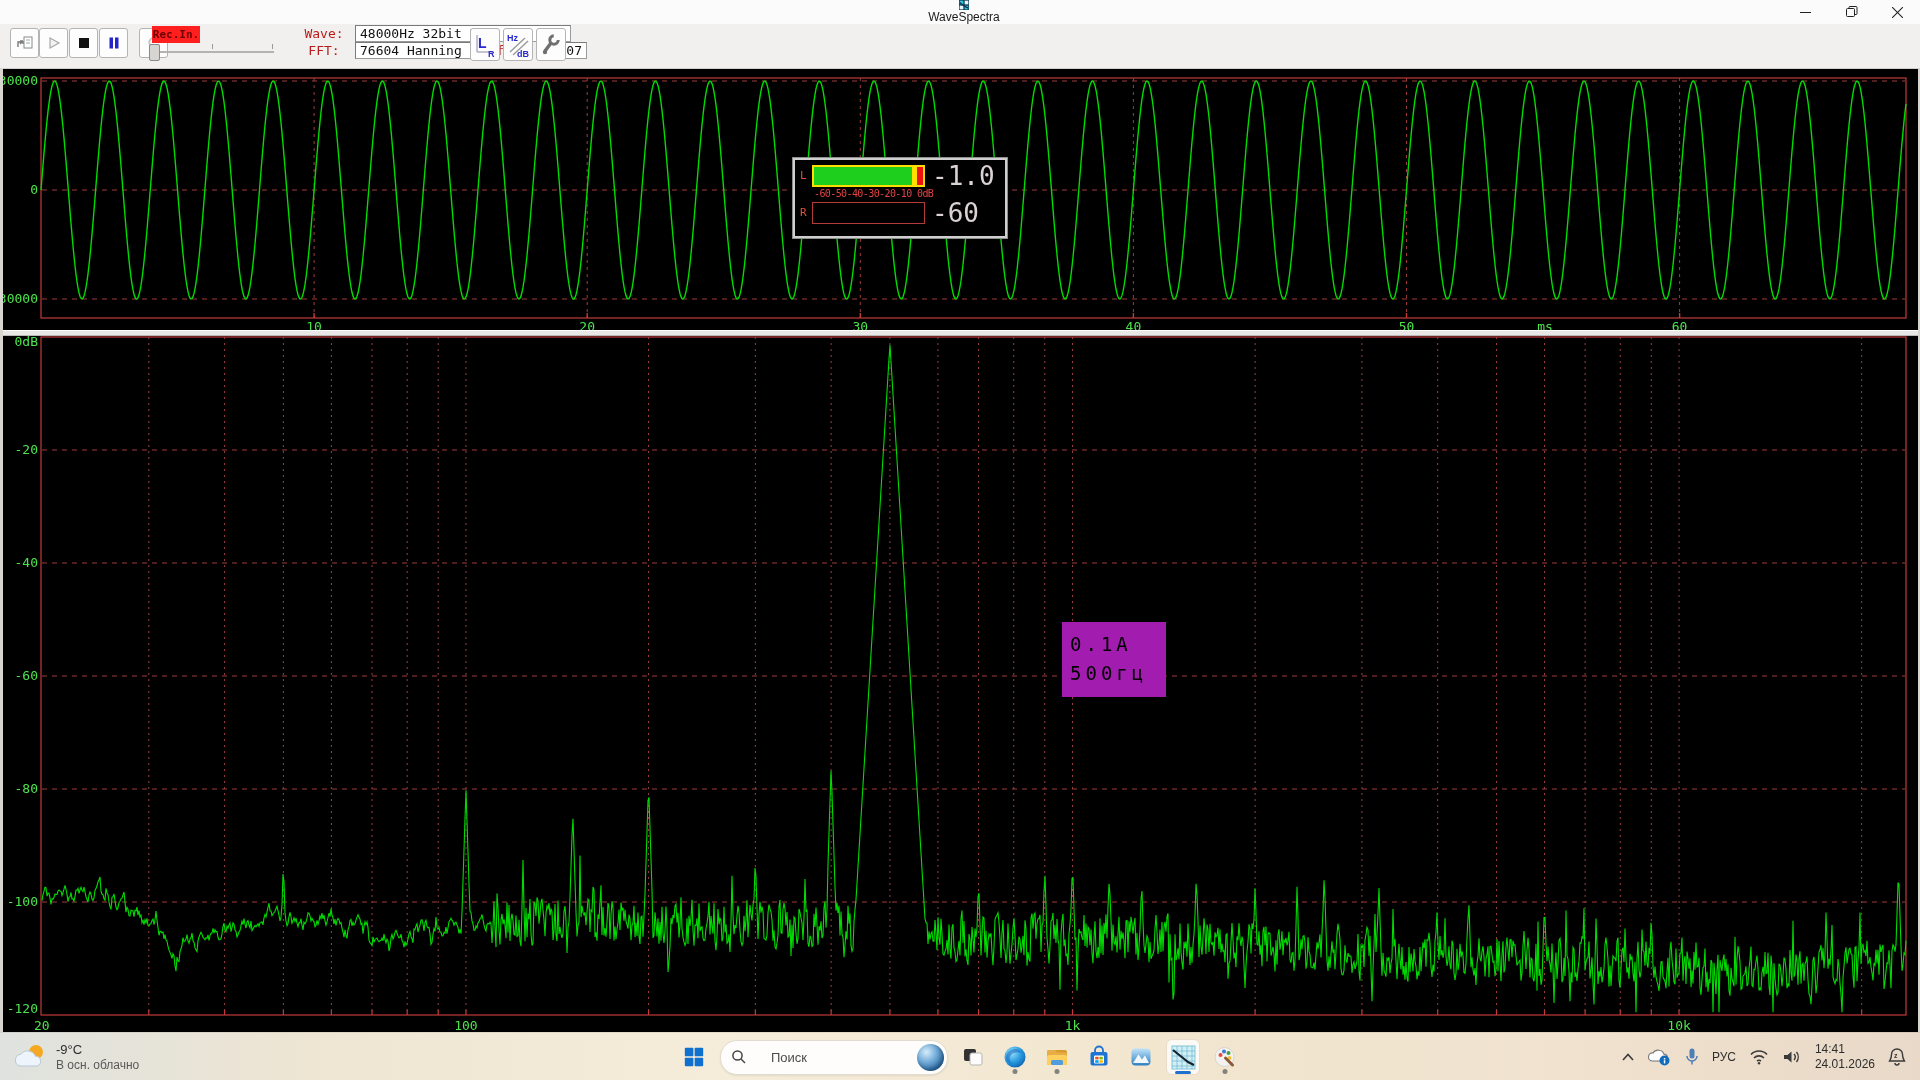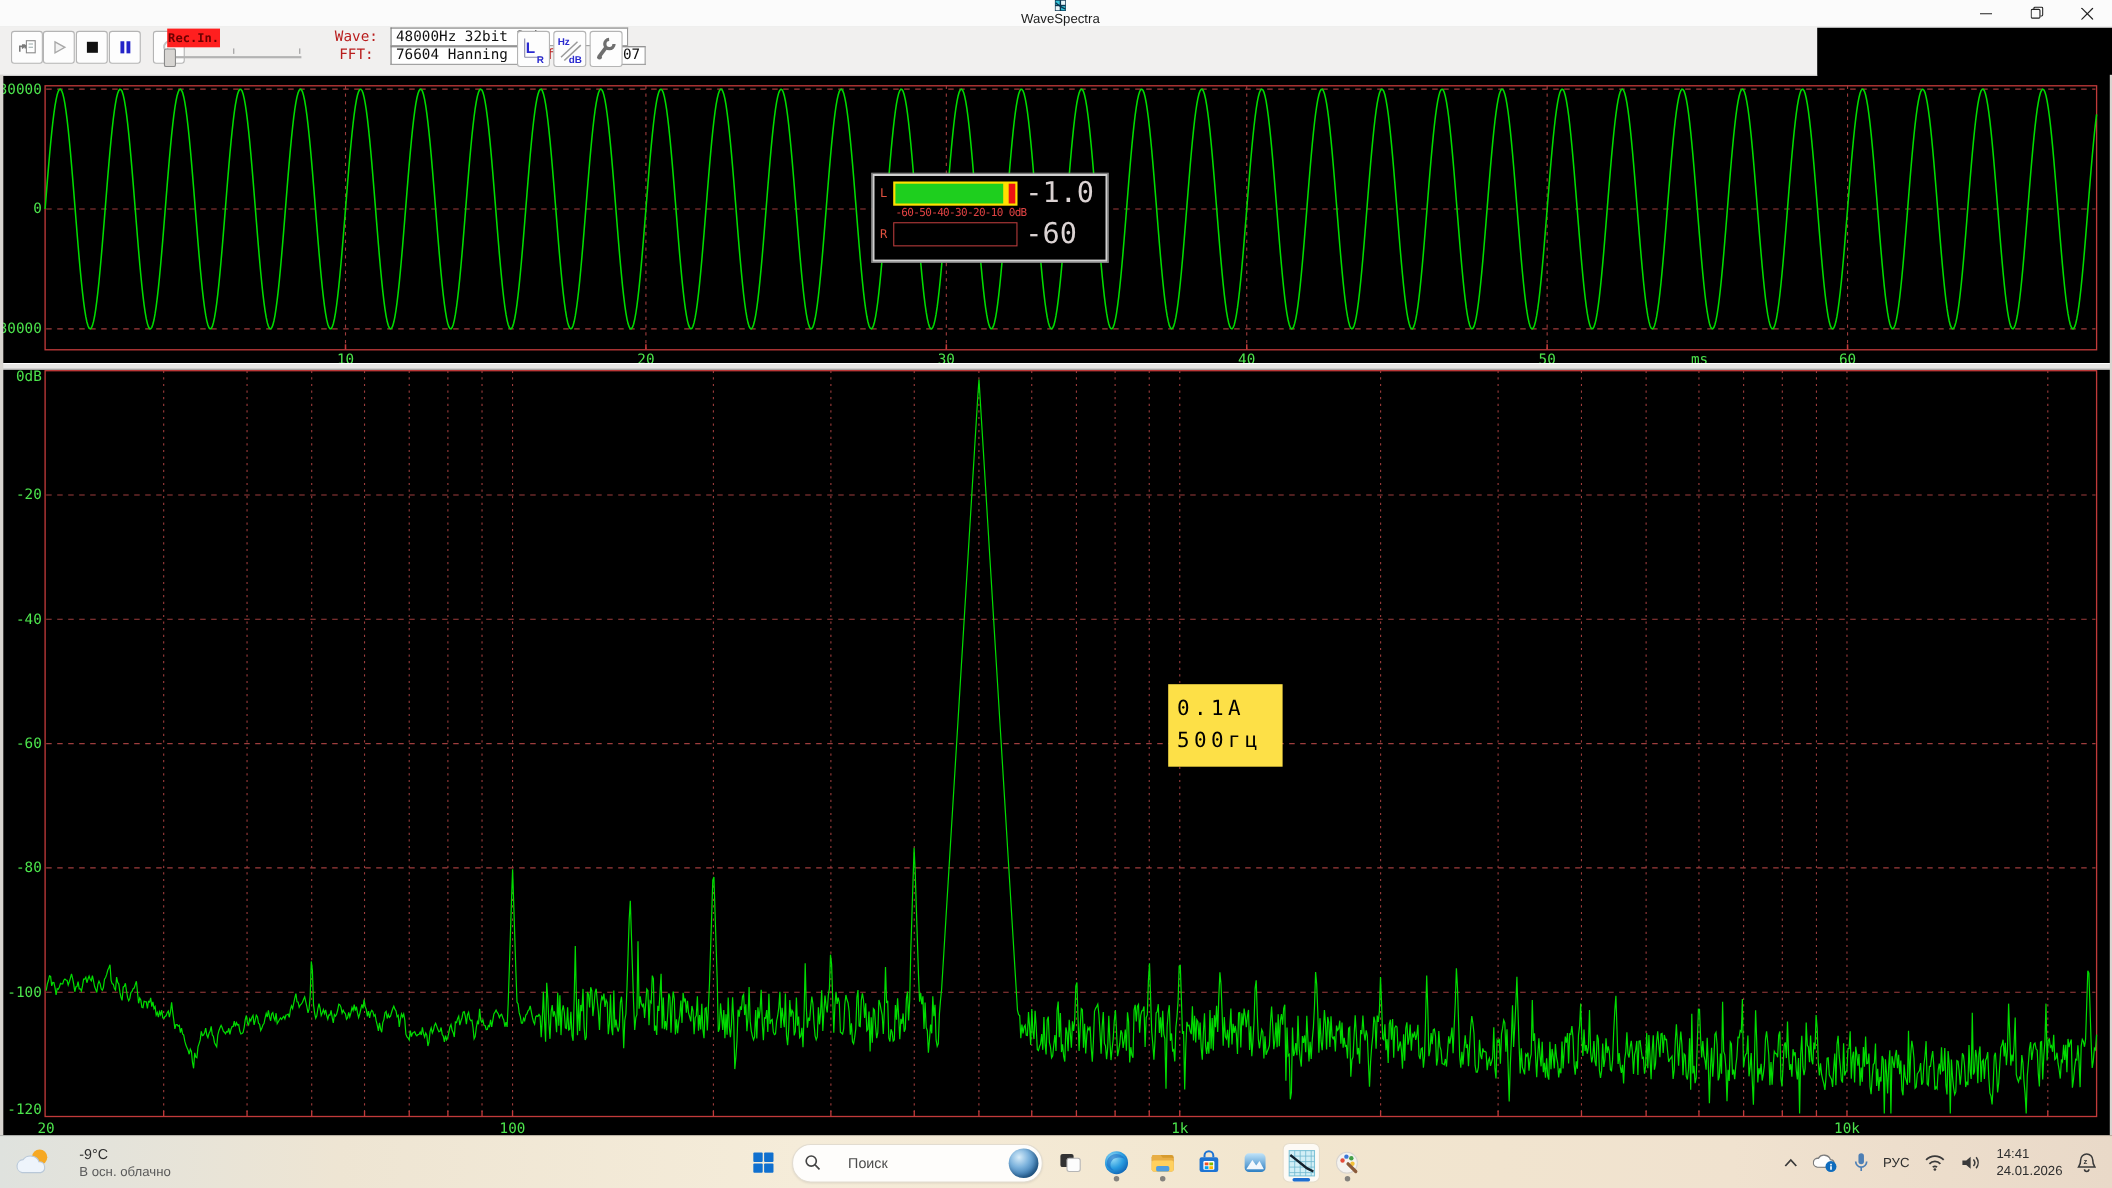--- a/index.html
+++ b/index.html
@@ -9,21 +9,21 @@
 
   
   #titlebar{position:absolute;left:0;top:0;width:1920px;height:24px;background:#fbfbfb;
             border-bottom:1px solid #e3e3e3;display:flex;align-items:center;flex-direction:column;}
   #app-icon{margin-left:7px;width:16px;height:16px;}
   #title-text{margin-left:8px;font-size:12px;color:#1b1b1b;}
   .wbtn{position:absolute;top:0;width:45px;height:24px;display:flex;align-items:center;justify-content:center;}
   #btn-min{right:92px}#btn-restore{right:46px}#btn-close{right:0px}
 
   
-  #toolbar{position:absolute;left:0;top:24px;width:1652px;height:44px;background:#f1f0ef;
+  #toolbar{position:absolute;left:0;top:24px;width:1920px;height:44px;background:#f1f0ef;
            border-bottom:1px solid #cfcfcf;}
   .tbtn{position:absolute;top:4px;width:27px;height:28px;background:#fdfdfd;border:1px solid #b4b4b4;
         border-radius:3px;display:flex;align-items:center;justify-content:center;}
   #rec-in{position:absolute;left:152px;top:2px;width:48px;height:17px;background:#ff1f1f;color:#6d0000;
           font-size:11px;line-height:17px;text-align:center;font-weight:bold;}
   #vol-track{position:absolute;left:152px;top:27px;width:122px;height:2px;background:#b3b3b3;}
   .vtick{position:absolute;top:20px;width:1px;height:5px;background:#9a9a9a;}
   #vol-thumb{position:absolute;left:149px;top:20px;width:9px;height:15px;background:#d7d5d2;
              border:1px solid #8a8a8a;border-radius:2px;}
   .tb-label{position:absolute;font-size:13px;color:#b91c1c;text-align:center;width:52px;}
@@ -51,29 +51,29 @@
   .mbar.l{background:#ffdf00;}
   .mbar.l .fill{position:absolute;left:2px;top:2px;bottom:2px;width:87%;background:#1ecf1e;}
   .mbar.l .tip{position:absolute;right:2px;top:2px;bottom:2px;width:6px;background:#ee1212;}
   .mbar.r{background:#000;border:1px solid #b53b3b;}
   .mval{font-family:"DejaVu Sans Mono",monospace;font-size:26px;color:#dbd3d3;margin-left:7px;
         letter-spacing:0px;line-height:1;}
   #mscale{color:#e04343;font-family:"DejaVu Sans Mono",monospace;font-size:10px;letter-spacing:-0.6px;
           height:12px;line-height:12px;margin-left:14px;}
 
   
-  #annotation{position:absolute;left:1062px;top:622px;width:94px;background:#fde047;color:#000;
+  #annotation{position:absolute;left:1062px;top:622px;width:94px;background:#a21caf;color:#000;
               font-family:"DejaVu Sans Mono",monospace;font-size:19px;letter-spacing:4px;
               line-height:1.5;padding:8px 2px 10px 8px;z-index:5;}
 
   
   #taskbar{position:absolute;left:0;top:1032px;width:1920px;height:48px;
            background:linear-gradient(90deg,#dfe2de 0%,#eee5d3 16%,#f5ecd9 38%,#f2e6cf 60%,#f0e2cf 82%,#e9d9c8 100%);
            border-top:1px solid rgba(0,0,0,0.07);box-sizing:border-box;}
-  #tb-weather{position:absolute;left:14px;top:4px;height:40px;display:flex;align-items:center;gap:24px;}
+  #tb-weather{position:absolute;left:14px;top:4px;height:40px;display:flex;align-items:center;gap:8px;}
   #tb-temp{font-size:13px;color:#2d2d2d;}
   #tb-desc{font-size:12px;color:#5a5a5a;margin-top:1px;}
   #tb-center{position:absolute;left:676px;top:6px;height:36px;display:flex;align-items:center;gap:8px;}
   #start-btn{width:36px;height:36px;display:flex;align-items:center;justify-content:center;border-radius:5px;}
   #search-pill{width:226px;height:33px;background:#fefdfb;border:1px solid #e2dcd0;border-radius:17px;
                display:flex;align-items:center;position:relative;box-shadow:0 1px 2px rgba(0,0,0,0.08);}
   #search-text{font-size:13px;color:#4c4c4c;margin-left:24px;}
   #search-img{position:absolute;right:3px;top:3px;width:27px;height:27px;border-radius:50%;
               background:radial-gradient(circle at 35% 30%,#d7ecf9 0%,#7db3dd 35%,#2e6fa9 72%,#1c4a77 100%);
               box-shadow:inset -2px -2px 4px rgba(0,0,0,0.25);}

